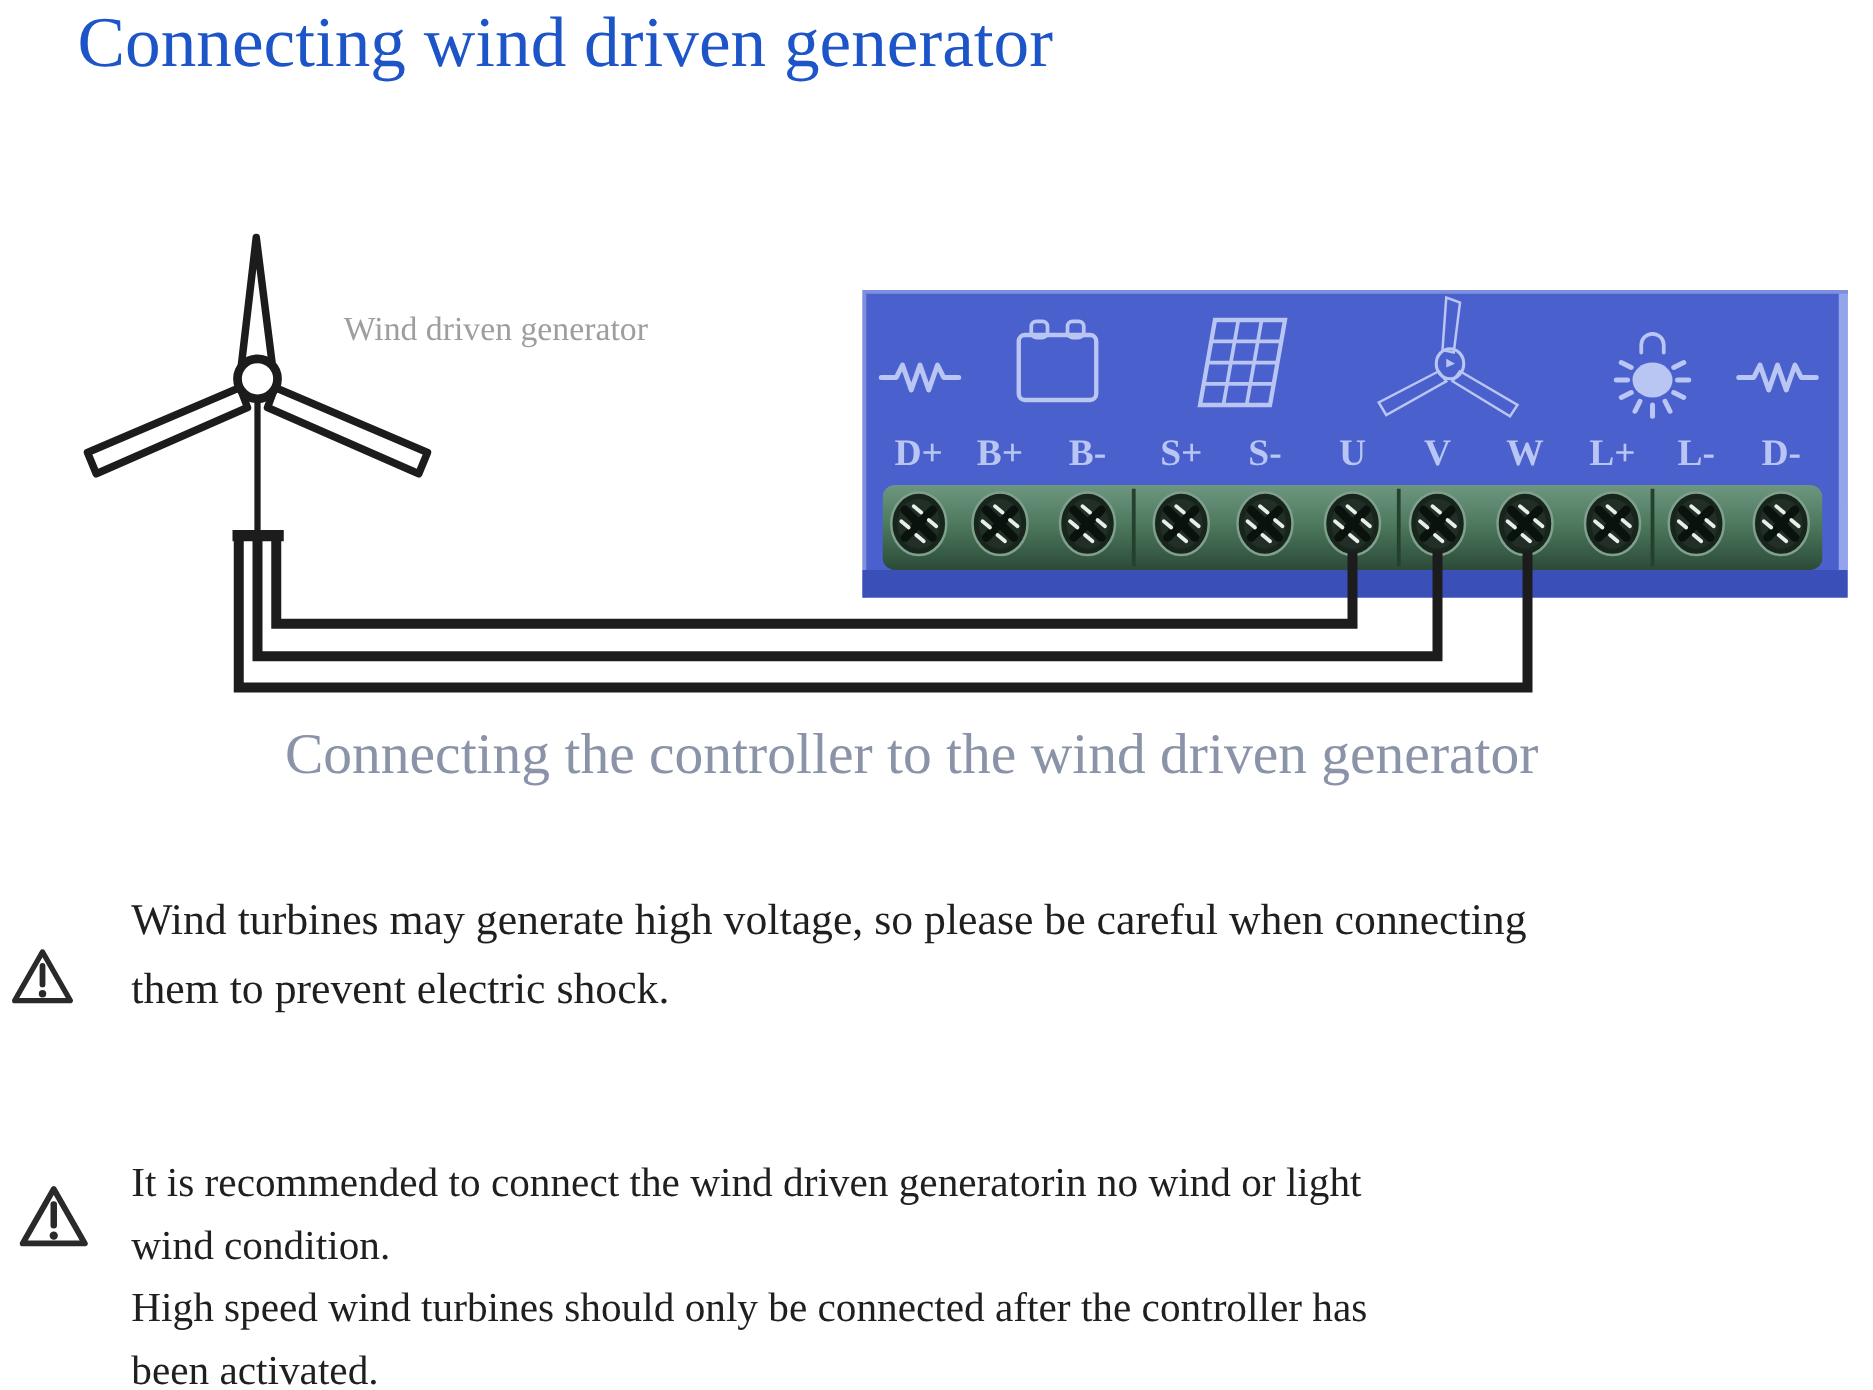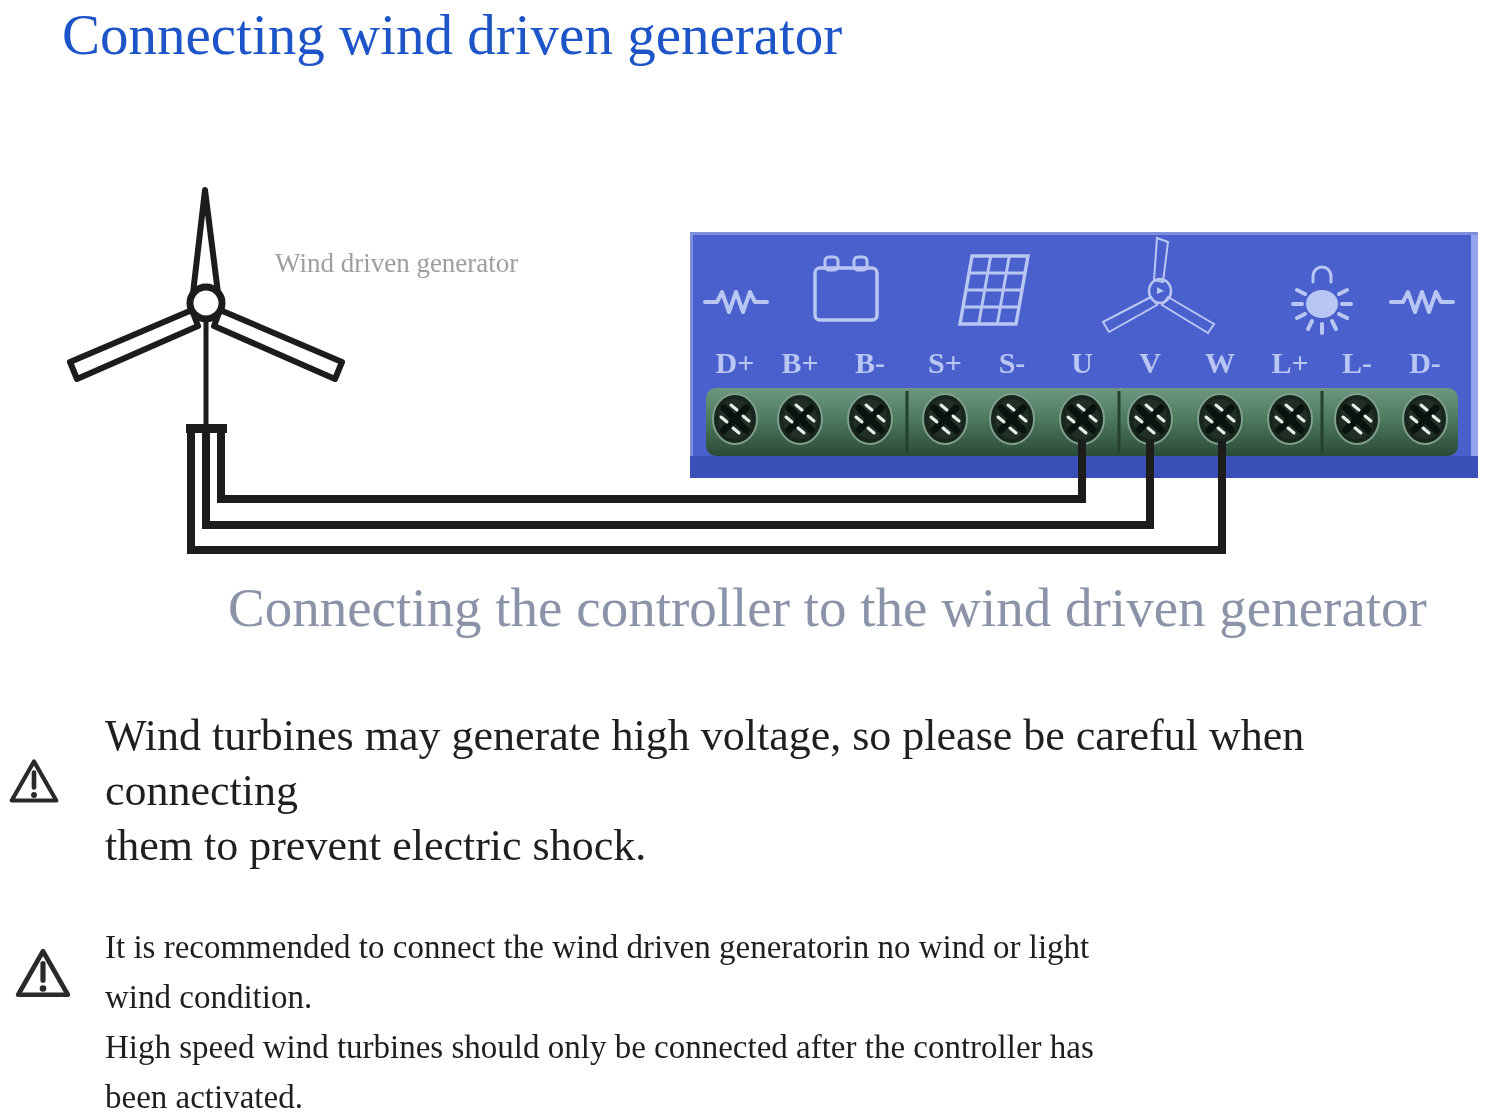--- a/index.html
+++ b/index.html
@@ -22,21 +22,21 @@
   }
   .page-title{
     position:absolute;left:62px;top:2px;font-size:57px;font-weight:400;
     color:var(--title-blue);letter-spacing:0px;white-space:nowrap;
   }
   .gen-label{
     position:absolute;left:275px;top:248px;font-size:27px;
     color:var(--generator-label-gray);white-space:nowrap;
   }
   .caption{
-    position:absolute;left:228px;top:576px;font-size:55px;
+    position:absolute;left:228px;top:576px;font-size:46px;
     color:var(--caption-gray);white-space:nowrap;
   }
   .panel{
     position:absolute;left:690px;top:232px;width:788px;height:246px;
     background:var(--panel-blue);
     box-shadow: inset 3px 3px 0 var(--panel-edge), inset -7px 0 0 #93a4ea;
   }
   .panel-band{
     position:absolute;left:0;top:224px;width:788px;height:22px;
     background:var(--panel-band);
@@ -47,21 +47,21 @@
     position:absolute;top:114px;width:70px;text-align:center;
     font-size:30px;font-weight:700;color:var(--icon-light);
   }
   .strip{position:absolute;left:16px;top:156px;width:752px;height:68px;}
   .overlay{position:absolute;left:0;top:0;z-index:5;pointer-events:none;color:var(--wire-black);}
   .overlay .blade{fill:#ffffff;stroke:currentColor;stroke-width:6;stroke-linejoin:round;}
   .overlay .wire{fill:none;stroke:currentColor;stroke-width:8;}
   .warn-icon{position:absolute;color:#2a2a2a;}
   .warn-text{
     position:absolute;left:105px;color:var(--body-text);
-    font-size:44px;white-space:pre-line;
+    font-size:35px;white-space:pre-line;
   }
   .warn-text.w1{top:708px;line-height:55px;}
   .warn-text.w2{top:922px;line-height:50px;font-size:33px;}
 </style>
 </head>
 <body>
 
 <div class="stage">
 
   <div class="page-title">Connecting wind driven generator</div>

